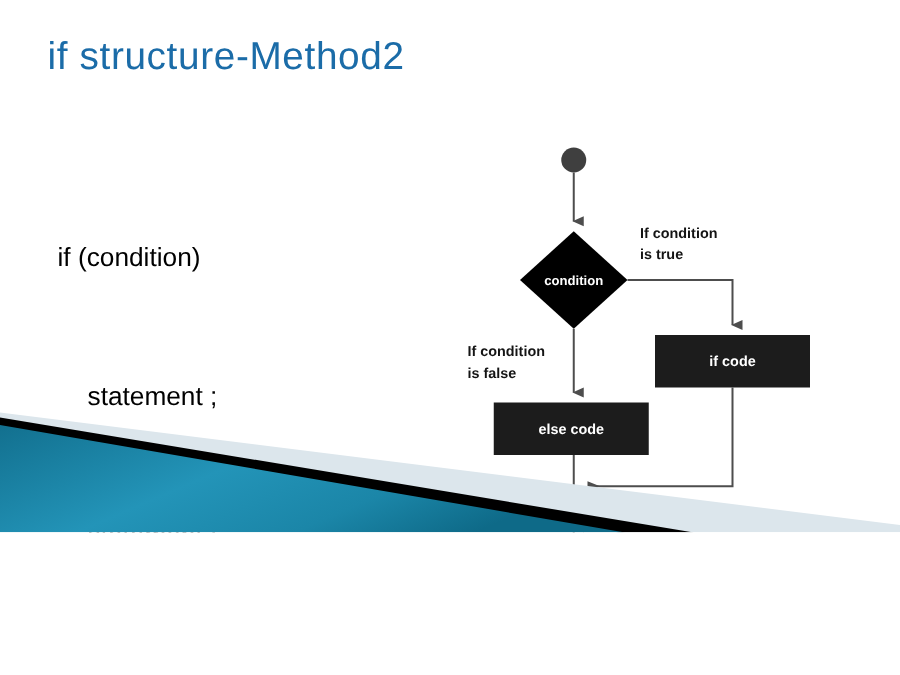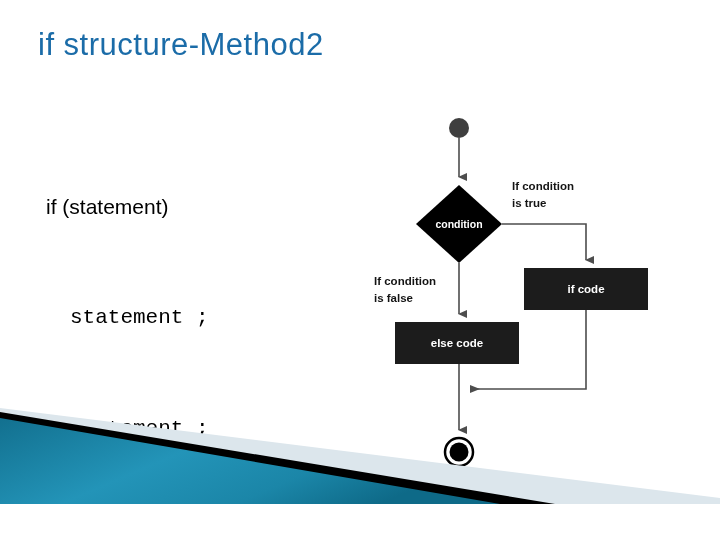--- a/index.html
+++ b/index.html
@@ -3,21 +3,21 @@
 <meta charset="utf-8">
 <style>
   html, body {
     margin: 0;
     padding: 0;
     background: #ffffff;
   }
   #slide {
     position: relative;
     width: 720px;
-    height: 504px;
+    height: 426px;
     background: #ffffff;
     overflow: hidden;
     font-family: "Liberation Sans", sans-serif;
   }
 
   
   #slide-title {
     position: absolute;
     left: 38px;
     top: 26px;
@@ -33,21 +33,21 @@
   #code-block {
     position: absolute;
     left: 46px;
     top: 114px;
     font-size: 21px;
     line-height: 37px;
     color: #000000;
     white-space: pre;
   }
   .code-line { display: block; }
-  .code-line.indent { padding-left: 24px; font-family: Liberation Mono, monospace; }
+  .code-line.indent { padding-left: 24px; }
 
   
   #flowchart {
     position: absolute;
     left: 360px;
     top: 105px;
     width: 340px;
     height: 375px;
   }
   #flowchart svg { display: block; }
@@ -82,21 +82,21 @@
   }
 </style>
 </head>
 <body>
 
 <div id="slide">
 
   <div id="slide-title">if structure-Method2</div>
 
   <div id="code-block">
-    <span class="code-line">if (statement)</span>
+    <span class="code-line">if (condition)</span>
     <span class="code-line indent">statement ;</span>
     <span class="code-line indent">statement ;</span>
   </div>
 
   <div id="flowchart">
     <svg width="340" height="375" viewBox="0 0 340 375" xmlns="http://www.w3.org/2000/svg">
       <defs>
         <marker id="arrowDown" markerWidth="10" markerHeight="10" refX="5" refY="8" orient="auto" markerUnits="userSpaceOnUse">
           <path d="M1,0 L9,0 L5,9 Z" fill="#4D4D4D"></path>
         </marker>

